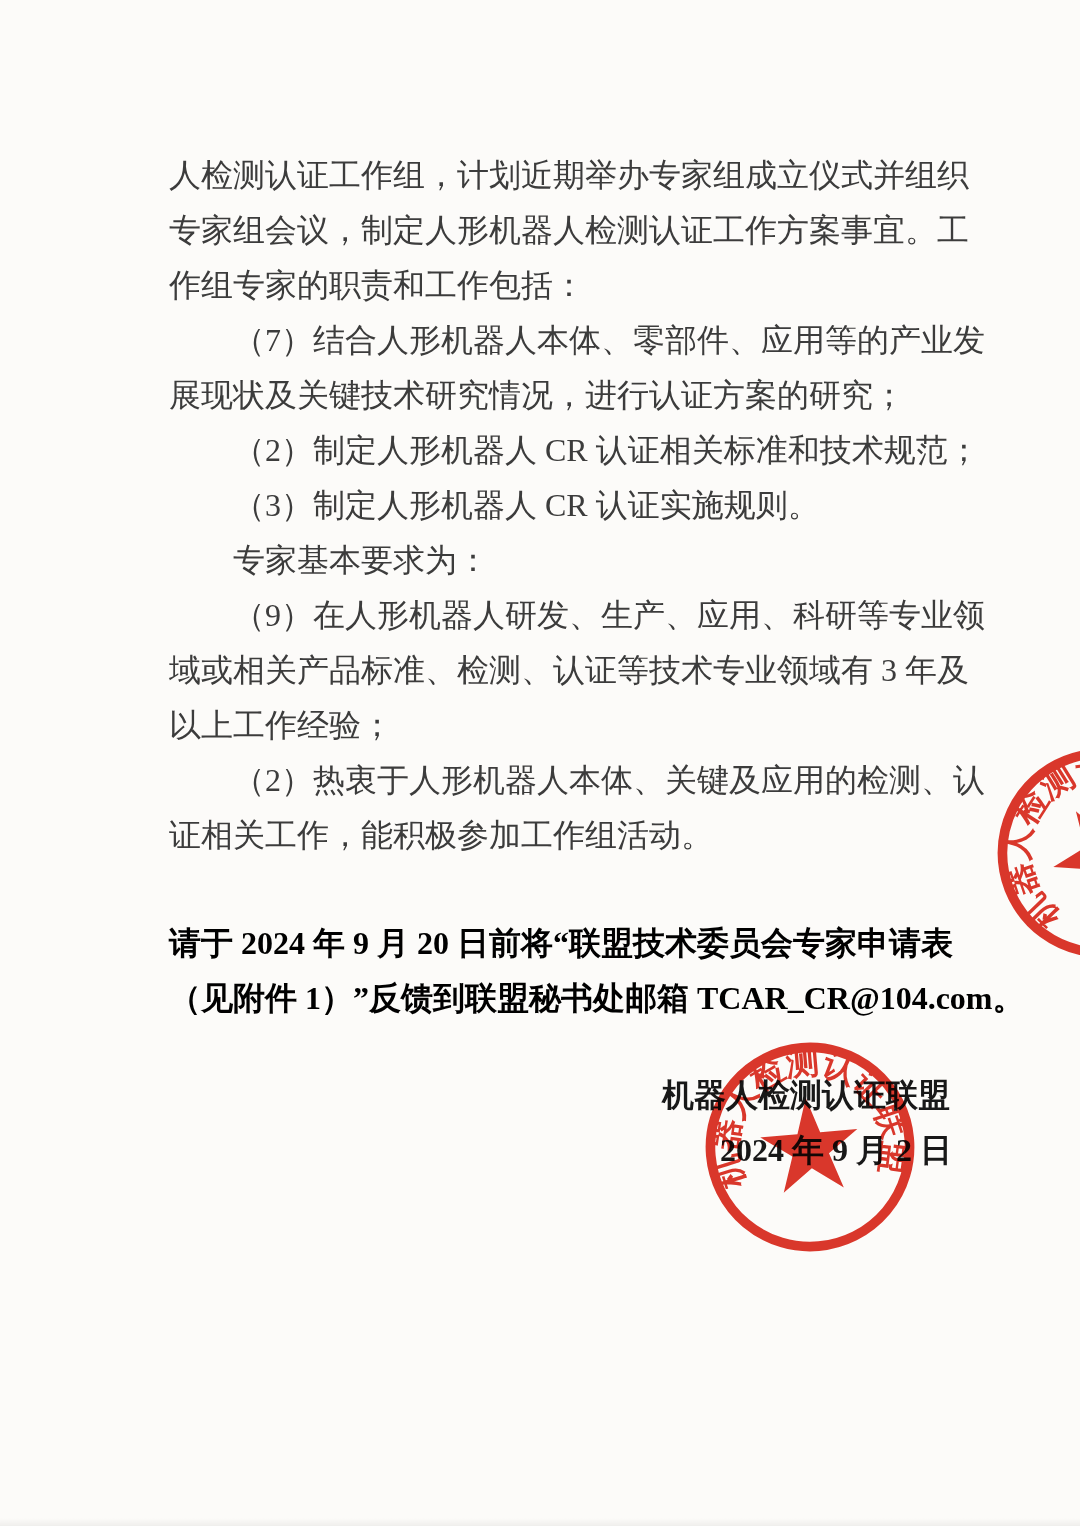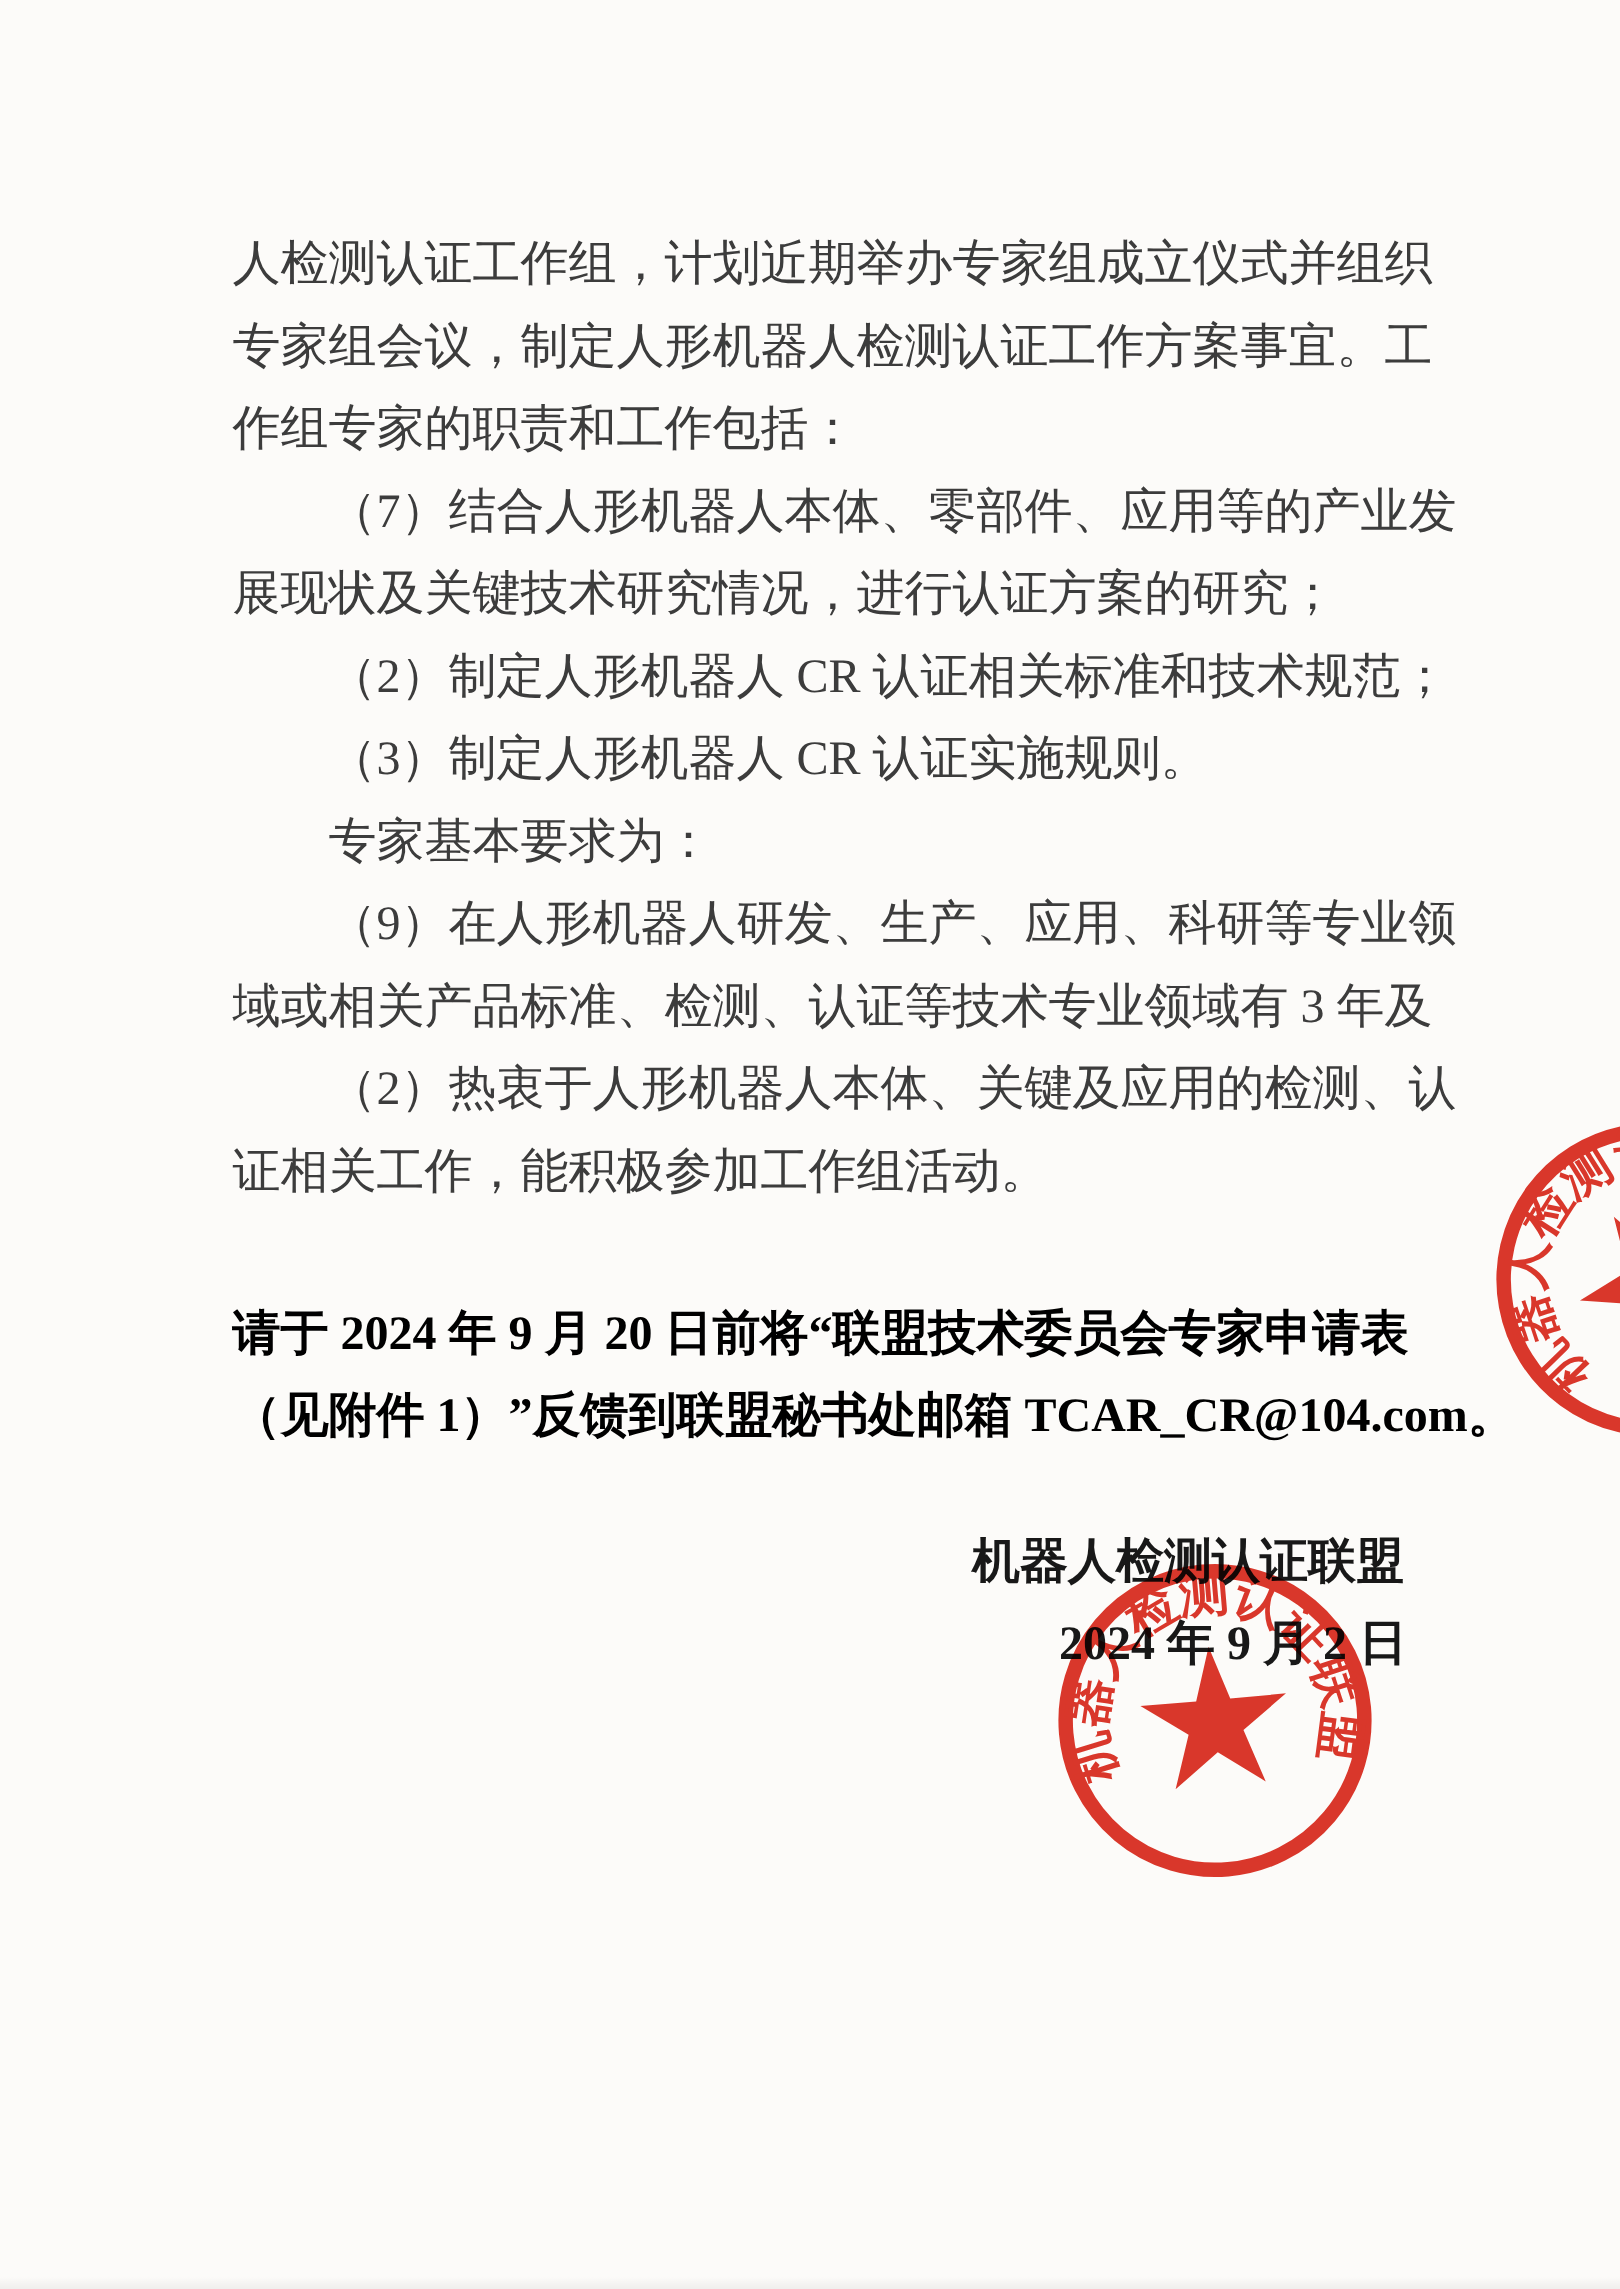--- a/index.html
+++ b/index.html
@@ -9,21 +9,21 @@
     background:#fcfbf9;
     overflow:hidden;
     font-family:"Liberation Serif","DejaVu Serif",serif;
   }
   .page::after{ 
     content:"";position:absolute;left:0;bottom:0;width:100%;height:8px;
     background:linear-gradient(to bottom,rgba(0,0,0,0),rgba(0,0,0,0.05));
     pointer-events:none;
   }
   .content{
-    position:absolute;left:155px;top:148px;width:798px;z-index:2;
+    position:absolute;left:169px;top:148px;width:798px;z-index:2;
   }
   .line{
     font-size:32px;line-height:55px;height:55px;
     color:#3c3c3c;letter-spacing:0px;white-space:nowrap;
   }
   .indent{padding-left:64px;}
   .notice{margin-top:53px;}
   .notice .line{font-weight:700;color:#000000;}
   .signature{margin-top:42px;text-align:right;}
   .signature .line{font-weight:700;color:#181818;}
@@ -47,20 +47,21 @@
     <div class="line">人检测认证工作组，计划近期举办专家组成立仪式并组织</div>
     <div class="line">专家组会议，制定人形机器人检测认证工作方案事宜。工</div>
     <div class="line">作组专家的职责和工作包括：</div>
     <div class="line indent">（7）结合人形机器人本体、零部件、应用等的产业发</div>
     <div class="line">展现状及关键技术研究情况，进行认证方案的研究；</div>
     <div class="line indent">（2）制定人形机器人 CR 认证相关标准和技术规范；</div>
     <div class="line indent">（3）制定人形机器人 CR 认证实施规则。</div>
     <div class="line indent">专家基本要求为：</div>
     <div class="line indent">（9）在人形机器人研发、生产、应用、科研等专业领</div>
     <div class="line">域或相关产品标准、检测、认证等技术专业领域有 3 年及</div>
+    <div class="line">以上工作经验；</div>
     <div class="line indent">（2）热衷于人形机器人本体、关键及应用的检测、认</div>
     <div class="line">证相关工作，能积极参加工作组活动。</div>
 
     <div class="notice">
       <div class="line">请于 2024 年 9 月 20 日前将“联盟技术委员会专家申请表</div>
       <div class="line">（见附件 1）”反馈到联盟秘书处邮箱 TCAR_CR@104.com。</div>
     </div>
 
     <div class="signature">
       <div class="line sig-org">机器人检测认证联盟</div>

